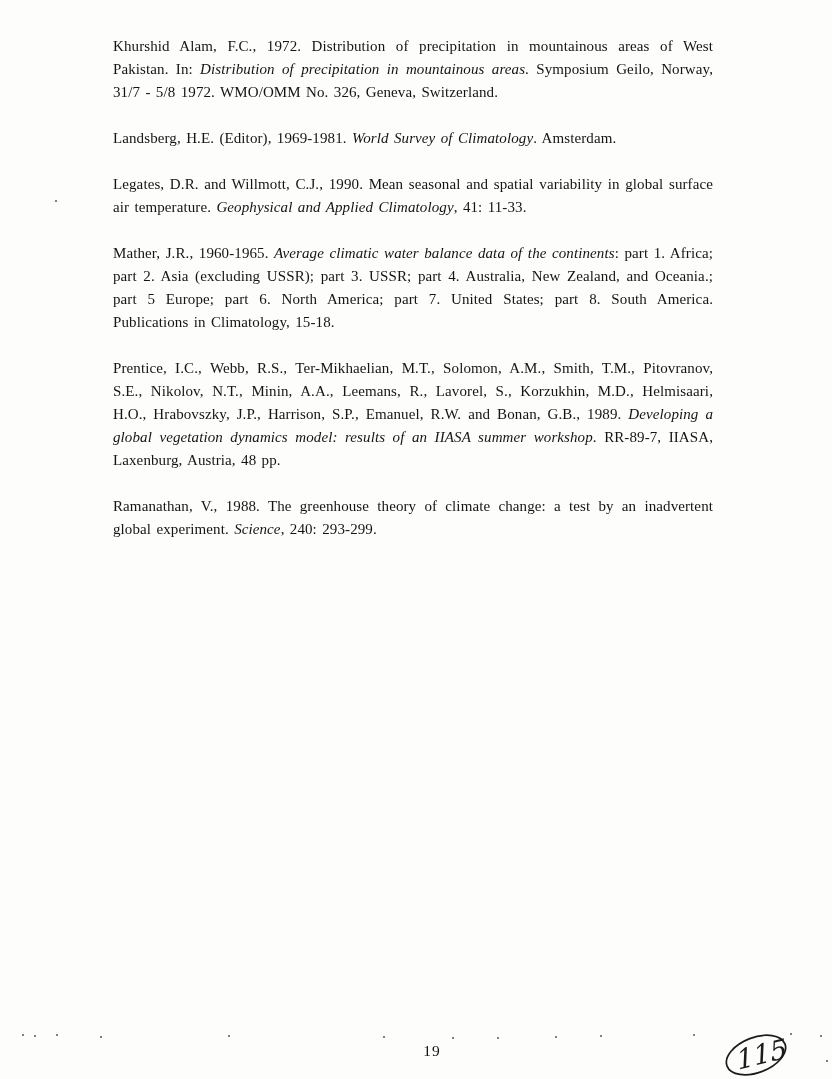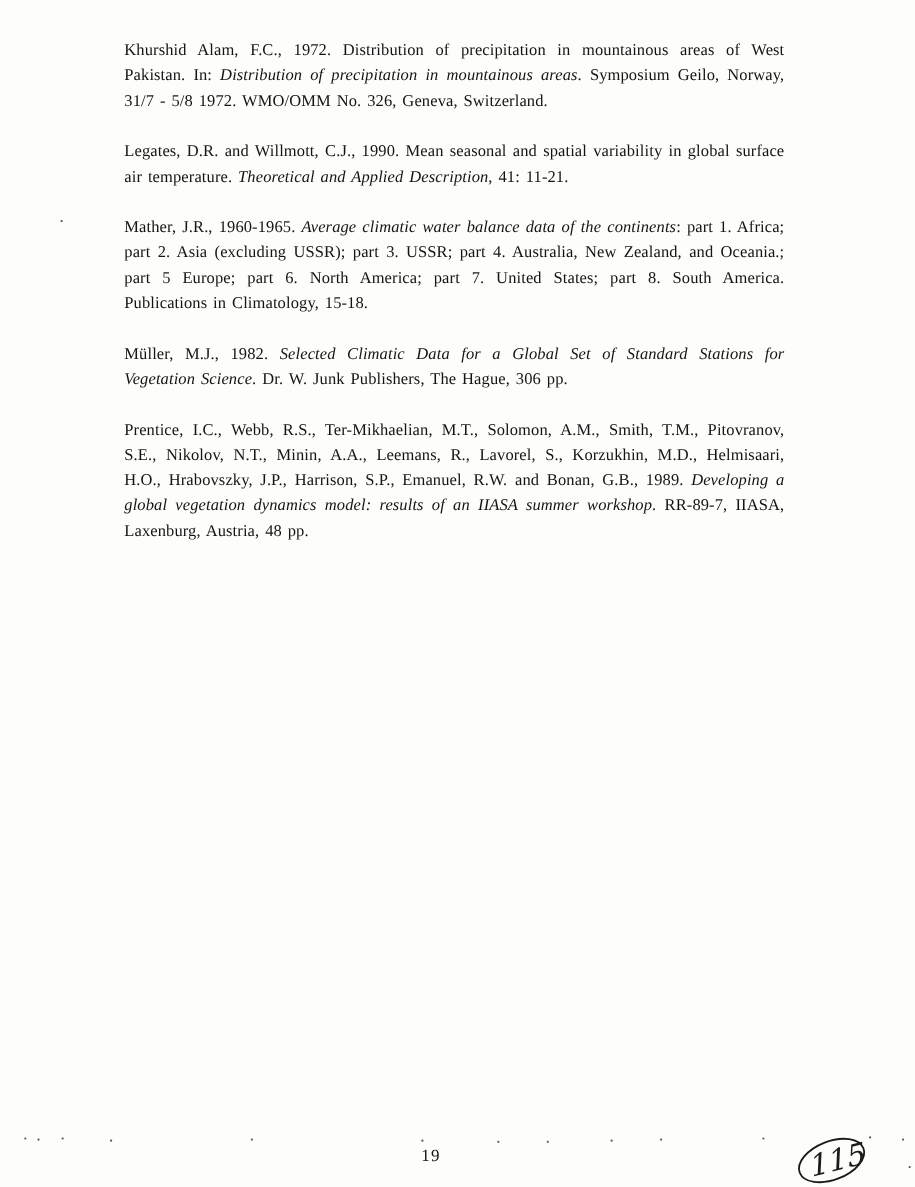--- a/index.html
+++ b/index.html
@@ -32,23 +32,24 @@
     line-height: 23px;
     text-align: justify;
     word-spacing: 1.5px;
     letter-spacing: 0.1px;
   }
   .ref i {
     font-style: italic;
   }
   .page-number {
     position: absolute;
-    left: 383px;
+    left: 415px;
     top: 1042px;
     width: 34px;
+    text-align: center;
     font-size: 15.5px;
     letter-spacing: 1px;
   }
   .stamp {
     position: absolute;
     left: 712px;
     top: 1020px;
   }
   .noise-dot {
     position: absolute;
@@ -59,24 +60,25 @@
     opacity: 0.85;
   }
 </style>
 </head>
 <body>
 
 <div class="page">
 
   <div class="references" id="references">
       <p class="ref"><span>Khurshid Alam, F.C., 1972. Distribution of precipitation in mountainous areas of West Pakistan. In: </span><i>Distribution of precipitation in mountainous areas</i><span>. Symposium Geilo, Norway, 31/7 - 5/8 1972. WMO/OMM No. 326, Geneva, Switzerland.</span></p>
-      <p class="ref"><span>Legates, D.R. and Willmott, C.J., 1990. Mean seasonal and spatial variability in global surface air temperature. </span><i>Theoretical and Applied Description</i><span>, 41: 11-21.</span></p>
+      <p class="ref"><span>Landsberg, H.E. (Editor), 1969-1981. </span><i>World Survey of Climatology</i><span>. Amsterdam.</span></p>
+      <p class="ref"><span>Legates, D.R. and Willmott, C.J., 1990. Mean seasonal and spatial variability in global surface air temperature. </span><i>Geophysical and Applied Climatology</i><span>, 41: 11-33.</span></p>
       <p class="ref"><span>Mather, J.R., 1960-1965. </span><i>Average climatic water balance data of the continents</i><span>: part 1. Africa; part 2. Asia (excluding USSR); part 3. USSR; part 4. Australia, New Zealand, and Oceania.; part 5 Europe; part 6. North America; part 7. United States; part 8. South America. Publications in Climatology, 15-18.</span></p>
-      <p class="ref"><span>Müller, M.J., 1982. </span><i>Selected Climatic Data for a Global Set of Standard Stations for Vegetation Science</i><span>. Dr. W. Junk Publishers, The Hague, 306 pp.</span></p>
       <p class="ref"><span>Prentice, I.C., Webb, R.S., Ter-Mikhaelian, M.T., Solomon, A.M., Smith, T.M., Pitovranov, S.E., Nikolov, N.T., Minin, A.A., Leemans, R., Lavorel, S., Korzukhin, M.D., Helmisaari, H.O., Hrabovszky, J.P., Harrison, S.P., Emanuel, R.W. and Bonan, G.B., 1989. </span><i>Developing a global vegetation dynamics model: results of an IIASA summer workshop</i><span>. RR-89-7, IIASA, Laxenburg, Austria, 48 pp.</span></p>
+      <p class="ref"><span>Ramanathan, V., 1988. The greenhouse theory of climate change: a test by an inadvertent global experiment. </span><i>Science</i><span>, 240: 293-299.</span></p>
     </div>
 
   <div class="page-number">19</div>
 
   <svg class="stamp" width="120" height="62" viewBox="0 0 120 62">
     <ellipse cx="44" cy="35" rx="31" ry="17.5" transform="rotate(-21 44 35)" fill="none" stroke="#1b1b1b" stroke-width="1.7"></ellipse>
     <text x="28" y="45" font-size="27" font-style="italic" font-family="DejaVu Serif, serif" fill="#1b1b1b" transform="rotate(-14 44 35) skewX(-6)">115</text>
   </svg>
 
   <div id="noise">

